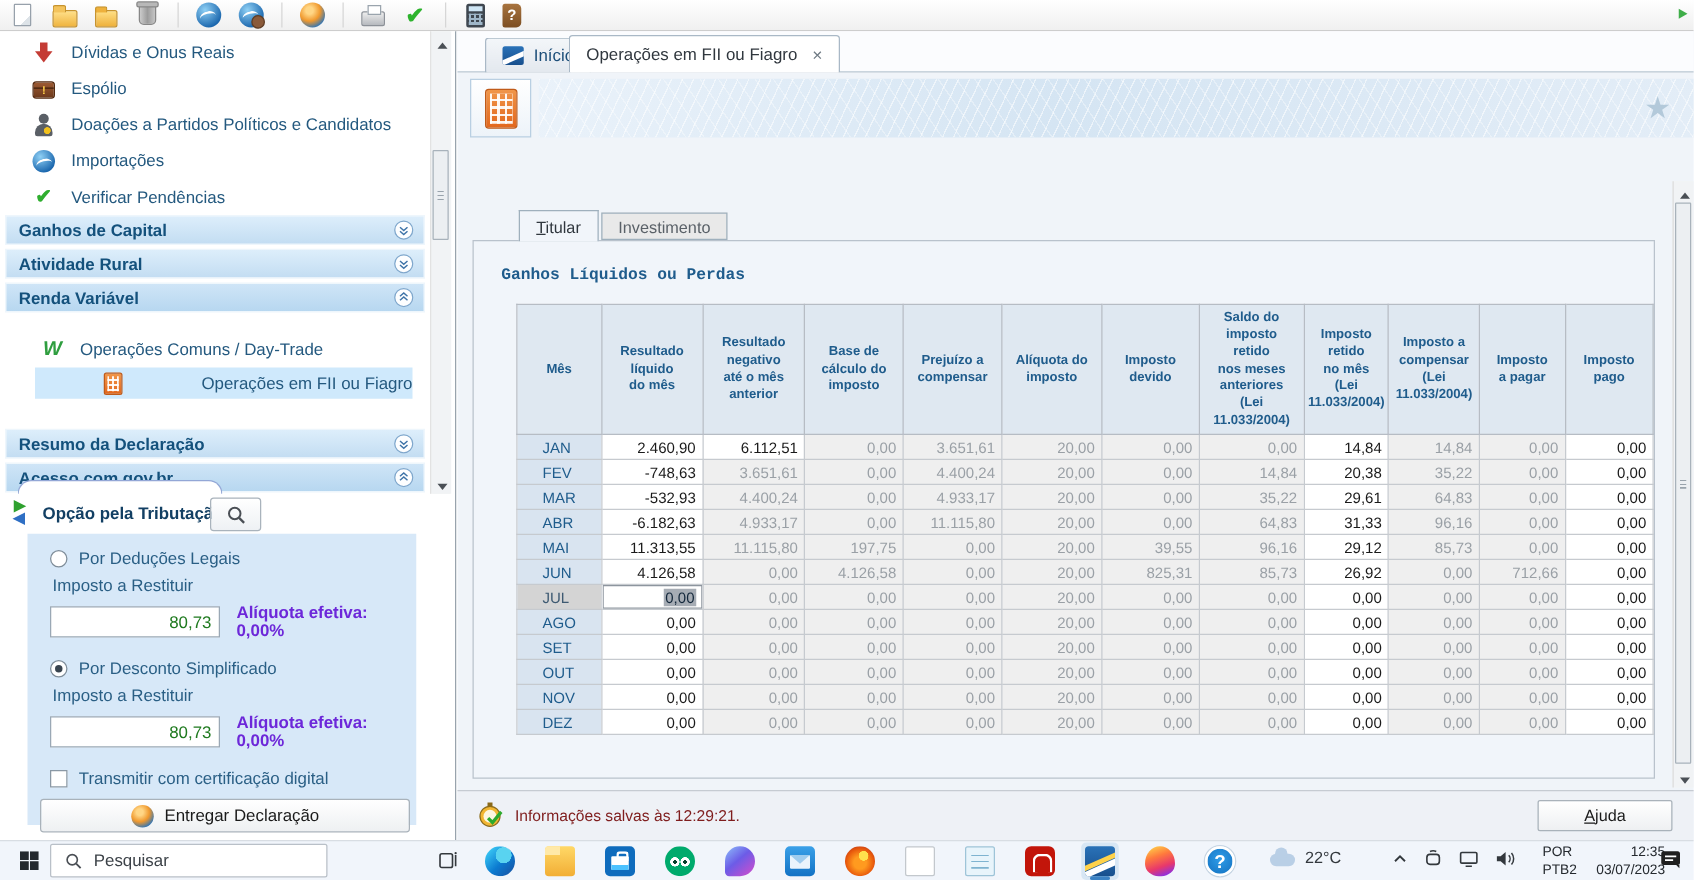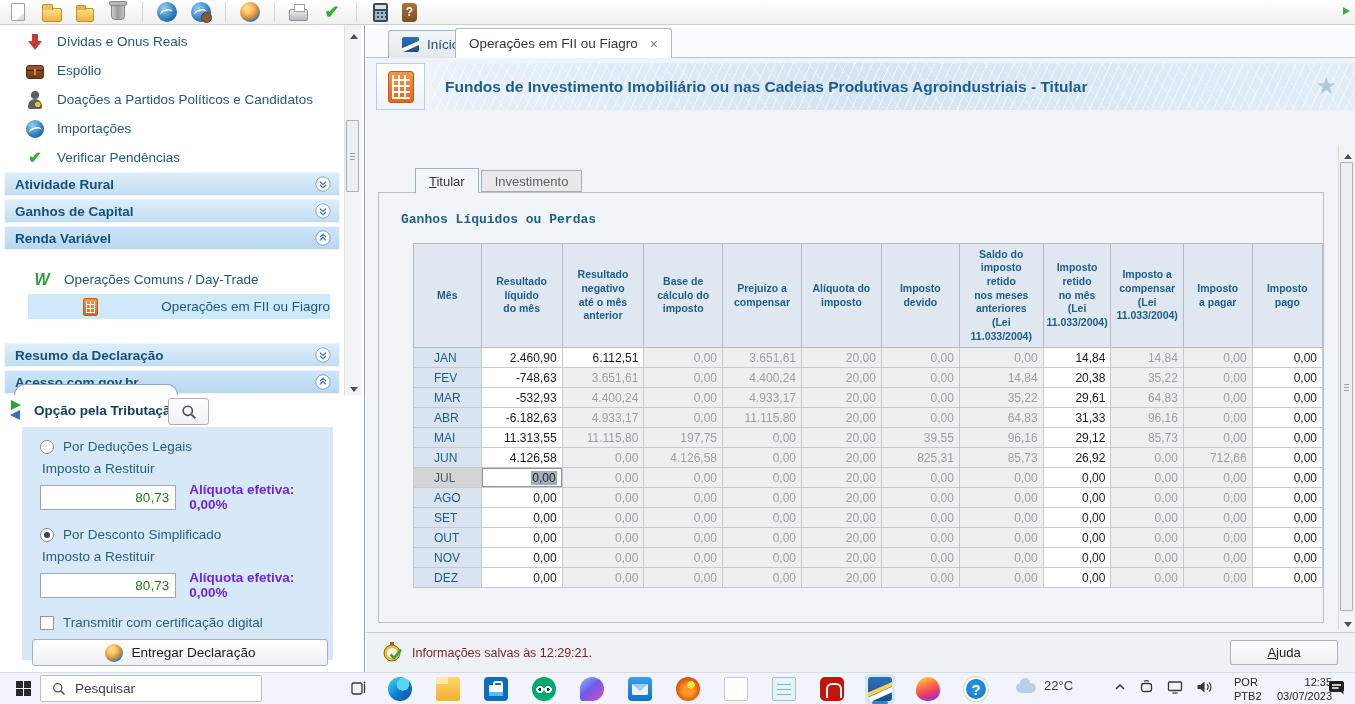--- a/index.html
+++ b/index.html
@@ -246,28 +246,28 @@
           <span class="mi mi-import-globe"></span>
           <span class="mi-label">Importações</span>
         </div>
         <div class="menu-item">
           <span class="mi mi-green-check">✔</span>
           <span class="mi-label">Verificar Pendências</span>
         </div>
       </div>
     <div id="accordion">
         <div class="acc-header">
-          <span class="acc-label">Atividade Rural</span>
+          <span class="acc-label">Ganhos de Capital</span>
           <span class="acc-chevron"><svg width="16" height="16" viewBox="0 0 16 16">
               <circle cx="8" cy="8" r="7.2" fill="#fdfeff" stroke="#7fa7cc"></circle>
               <path d="M5 5.8 L8 8.4 L11 5.8 M5 9 L8 11.6 L11 9" fill="none" stroke="#3f74a8" stroke-width="1.2"></path>
             </svg></span>
         </div>
         <div class="acc-header">
-          <span class="acc-label">Ganhos de Capital</span>
+          <span class="acc-label">Atividade Rural</span>
           <span class="acc-chevron"><svg width="16" height="16" viewBox="0 0 16 16">
               <circle cx="8" cy="8" r="7.2" fill="#fdfeff" stroke="#7fa7cc"></circle>
               <path d="M5 5.8 L8 8.4 L11 5.8 M5 9 L8 11.6 L11 9" fill="none" stroke="#3f74a8" stroke-width="1.2"></path>
             </svg></span>
         </div>
         <div class="acc-header expanded">
           <span class="acc-label">Renda Variável</span>
           <span class="acc-chevron"><svg width="16" height="16" viewBox="0 0 16 16" style="transform:rotate(180deg)">
               <circle cx="8" cy="8" r="7.2" fill="#fdfeff" stroke="#7fa7cc"></circle>
               <path d="M5 5.8 L8 8.4 L11 5.8 M5 9 L8 11.6 L11 9" fill="none" stroke="#3f74a8" stroke-width="1.2"></path>
@@ -362,21 +362,20 @@
     <div class="doc-tab active" style="left:89px;">
       <span>Operações em FII ou Fiagro</span>
       <span class="tab-close">×</span>
     </div>
   </div>
 
   <div class="banner-icon-box">
     <span class="building-lg"></span>
   </div>
   <div class="banner">
-    <span class="banner-title">Fundos de Investimento Imobiliário ou nas Cadeias Produtivas Agroindustriais - Titular</span>
     <span class="banner-star">★</span>
   </div>
 
   <div class="inner-tabs">
     <div class="inner-tab active">
       <span class="mnem">Titular</span>
     </div>
     <div class="inner-tab inactive">
       <span>Investimento</span>
     </div>

